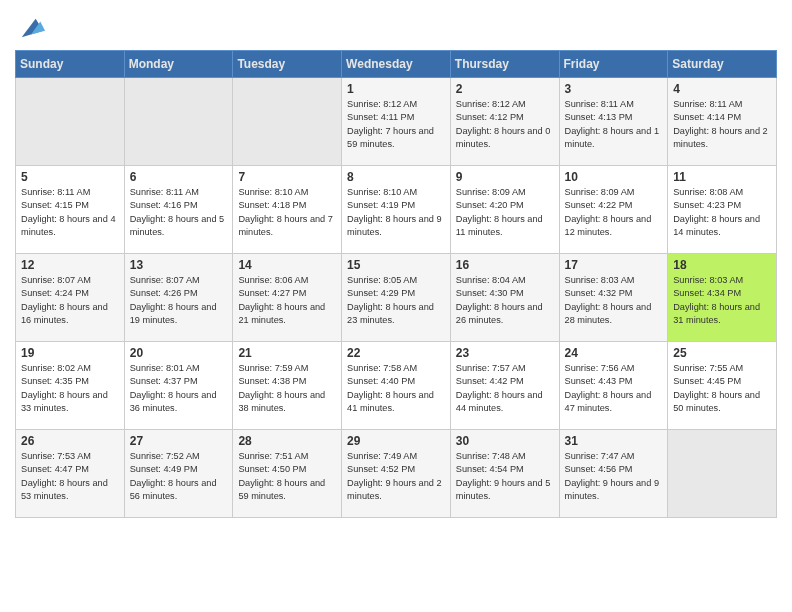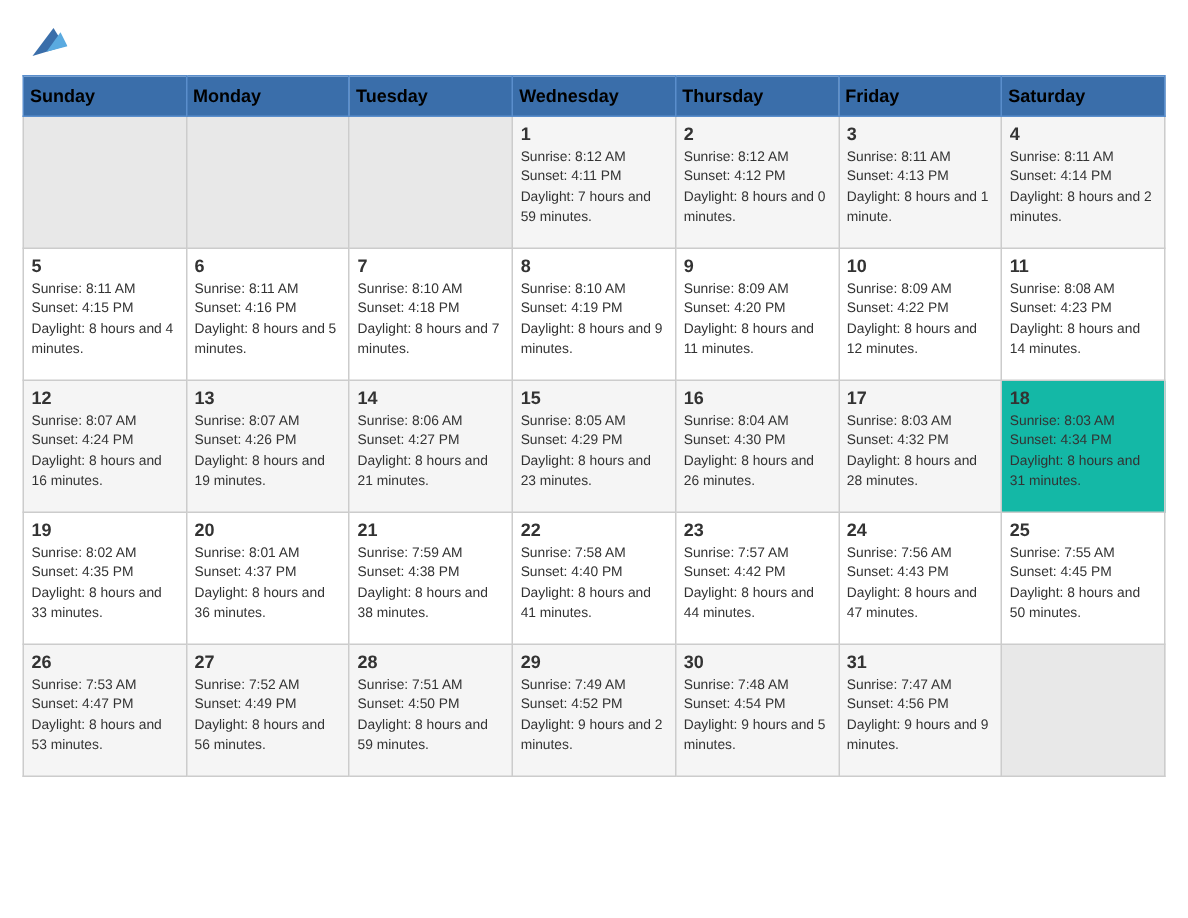--- a/index.html
+++ b/index.html
@@ -45,21 +45,21 @@
       font-size: 15px;
       color: #555;
     }
     table {
       width: 100%;
       border-collapse: collapse;
       table-layout: fixed;
     }
     thead tr th {
       background-color: #3a6eaa;
-      color: #000000;
+      color: #e5e5e5;
       font-size: 12px;
       font-weight: bold;
       padding: 6px 4px;
       text-align: left;
       border: 1px solid #5a8ecc;
     }
     tbody tr td {
       border: 1px solid #ccc;
       vertical-align: top;
       padding: 4px 5px;
@@ -227,21 +227,21 @@
           <div class="day-info">Sunrise: 8:04 AM
 Sunset: 4:30 PM
 Daylight: 8 hours and 26 minutes.</div>
         </td>
         <td style="background: rgb(245, 245, 245);">
           <div class="day-number">17</div>
           <div class="day-info">Sunrise: 8:03 AM
 Sunset: 4:32 PM
 Daylight: 8 hours and 28 minutes.</div>
         </td>
-        <td style="background: #14b8a6;">
+        <td style="background: #bef264;">
           <div class="day-number">18</div>
           <div class="day-info">Sunrise: 8:03 AM
 Sunset: 4:34 PM
 Daylight: 8 hours and 31 minutes.</div>
         </td>
       </tr>
       <tr>
         <td style="background: rgb(255, 255, 255);">
           <div class="day-number">19</div>
           <div class="day-info">Sunrise: 8:02 AM

